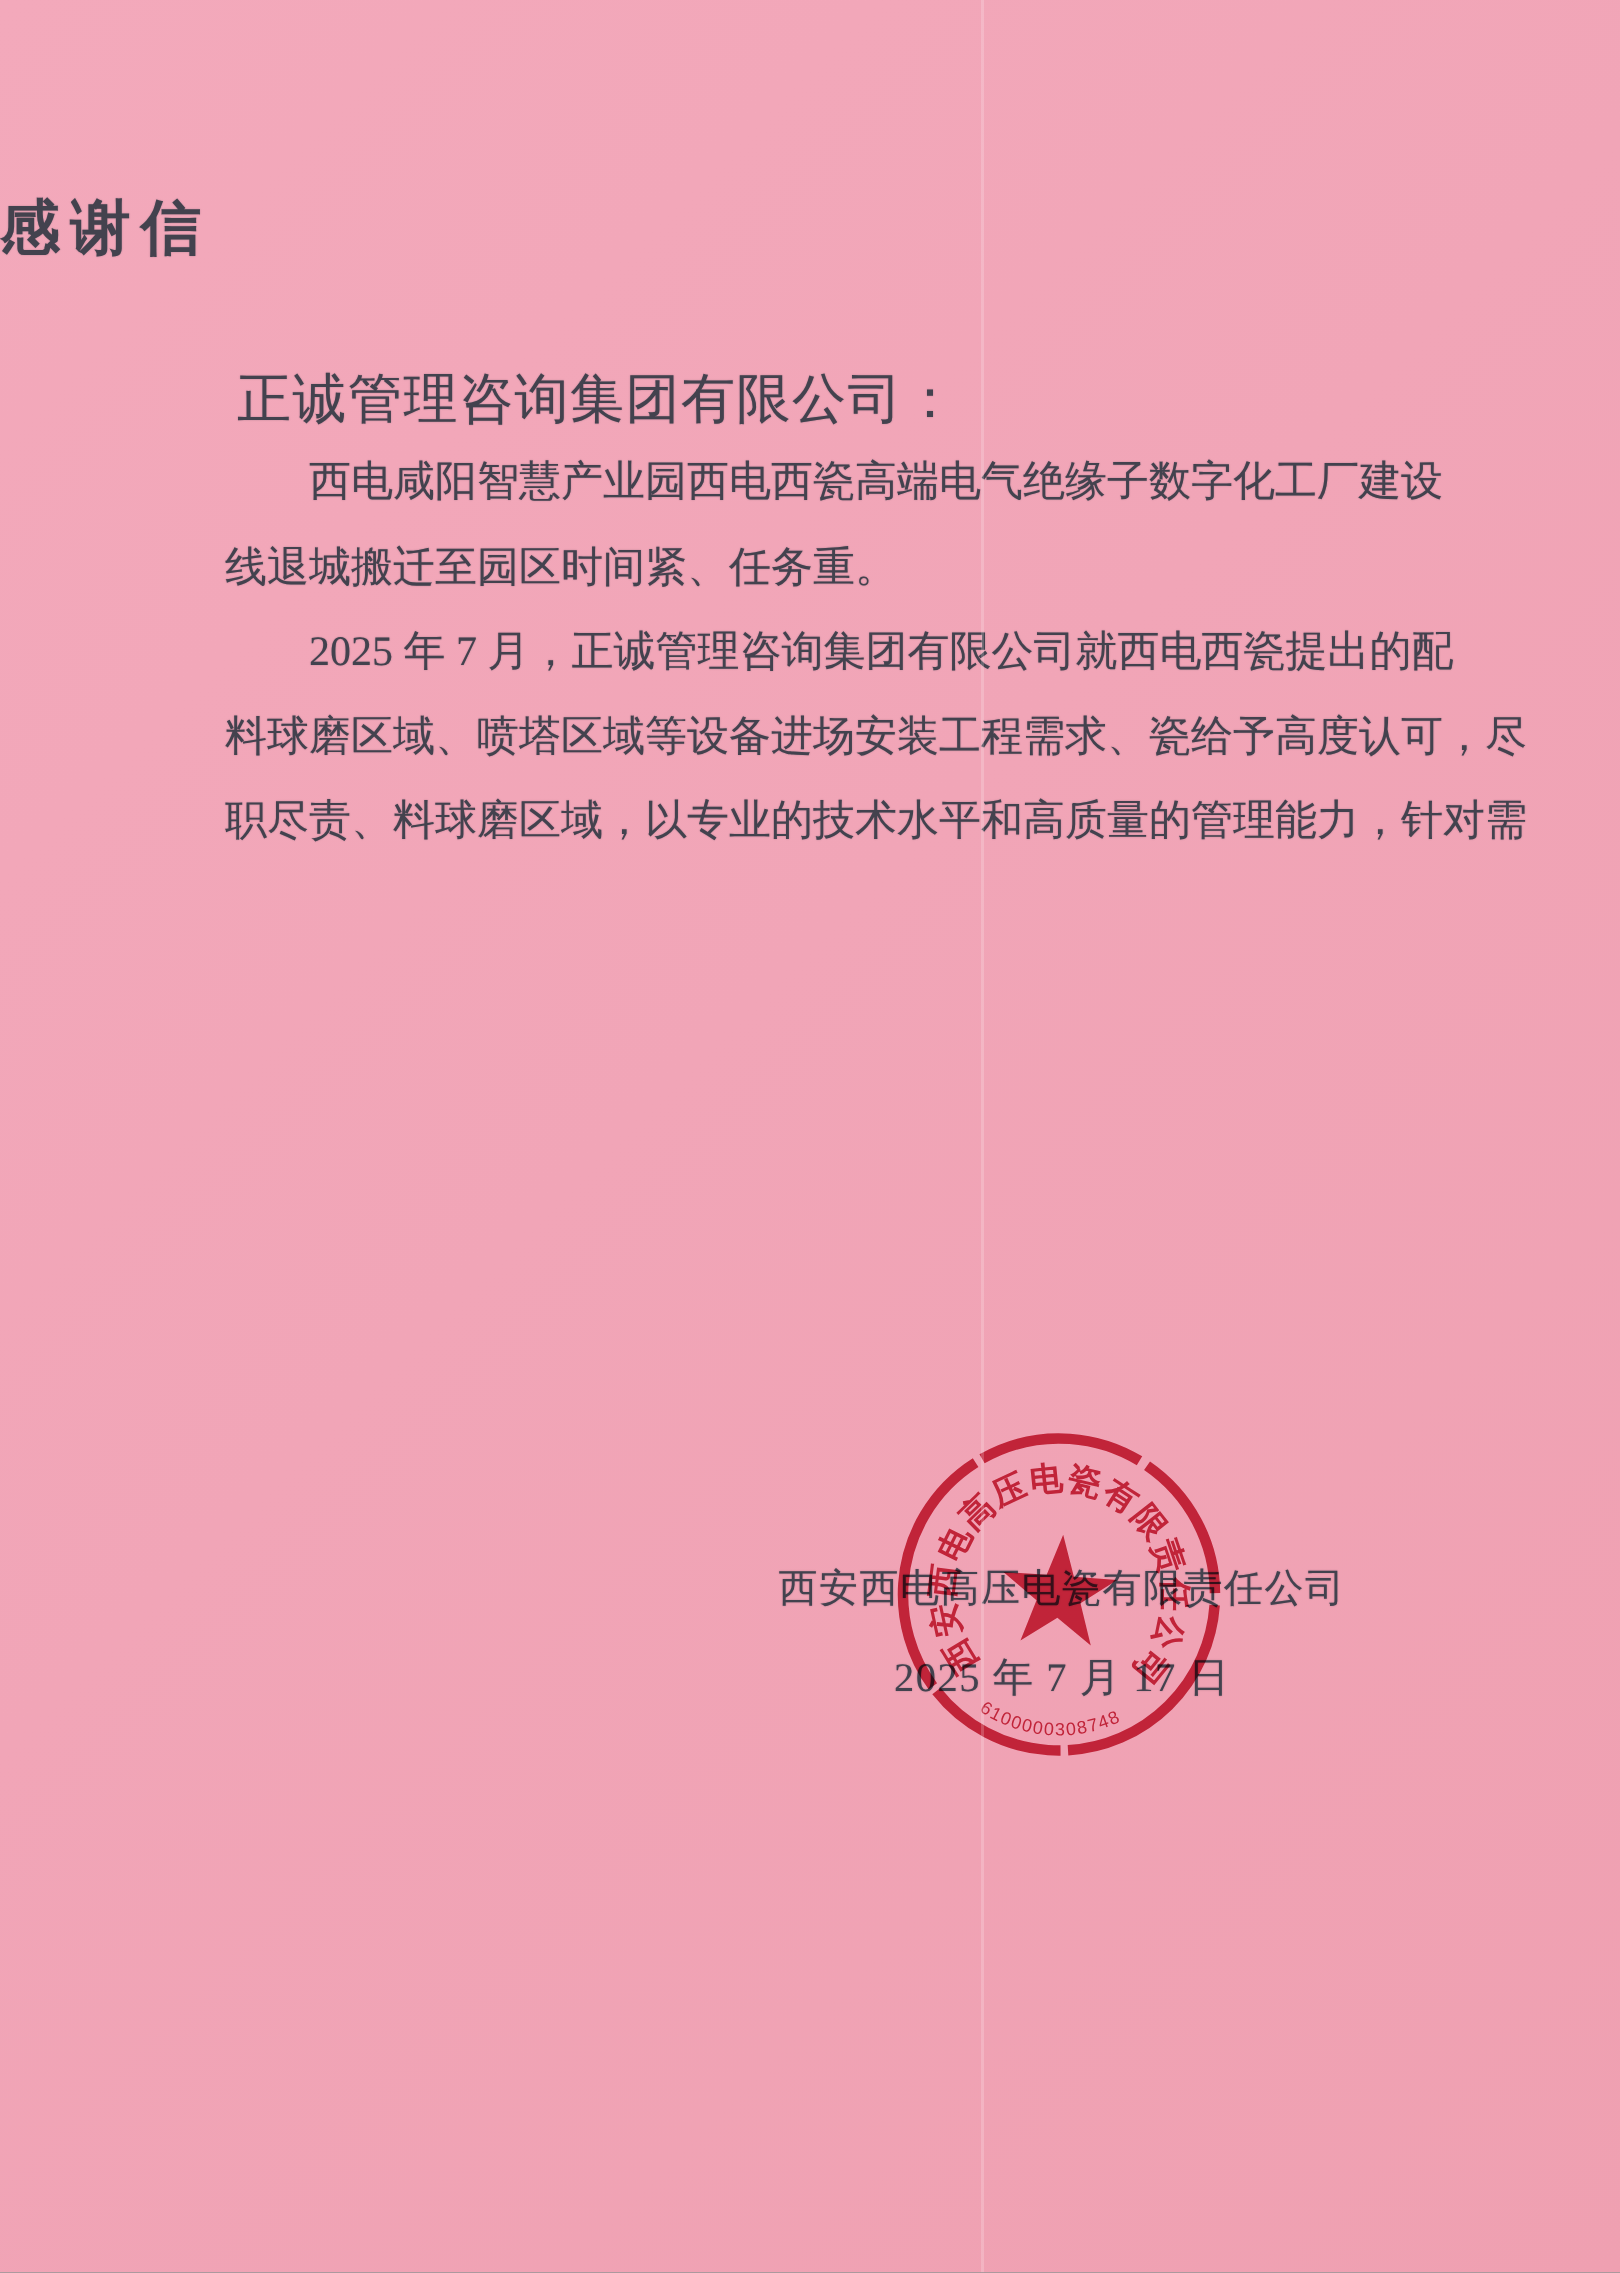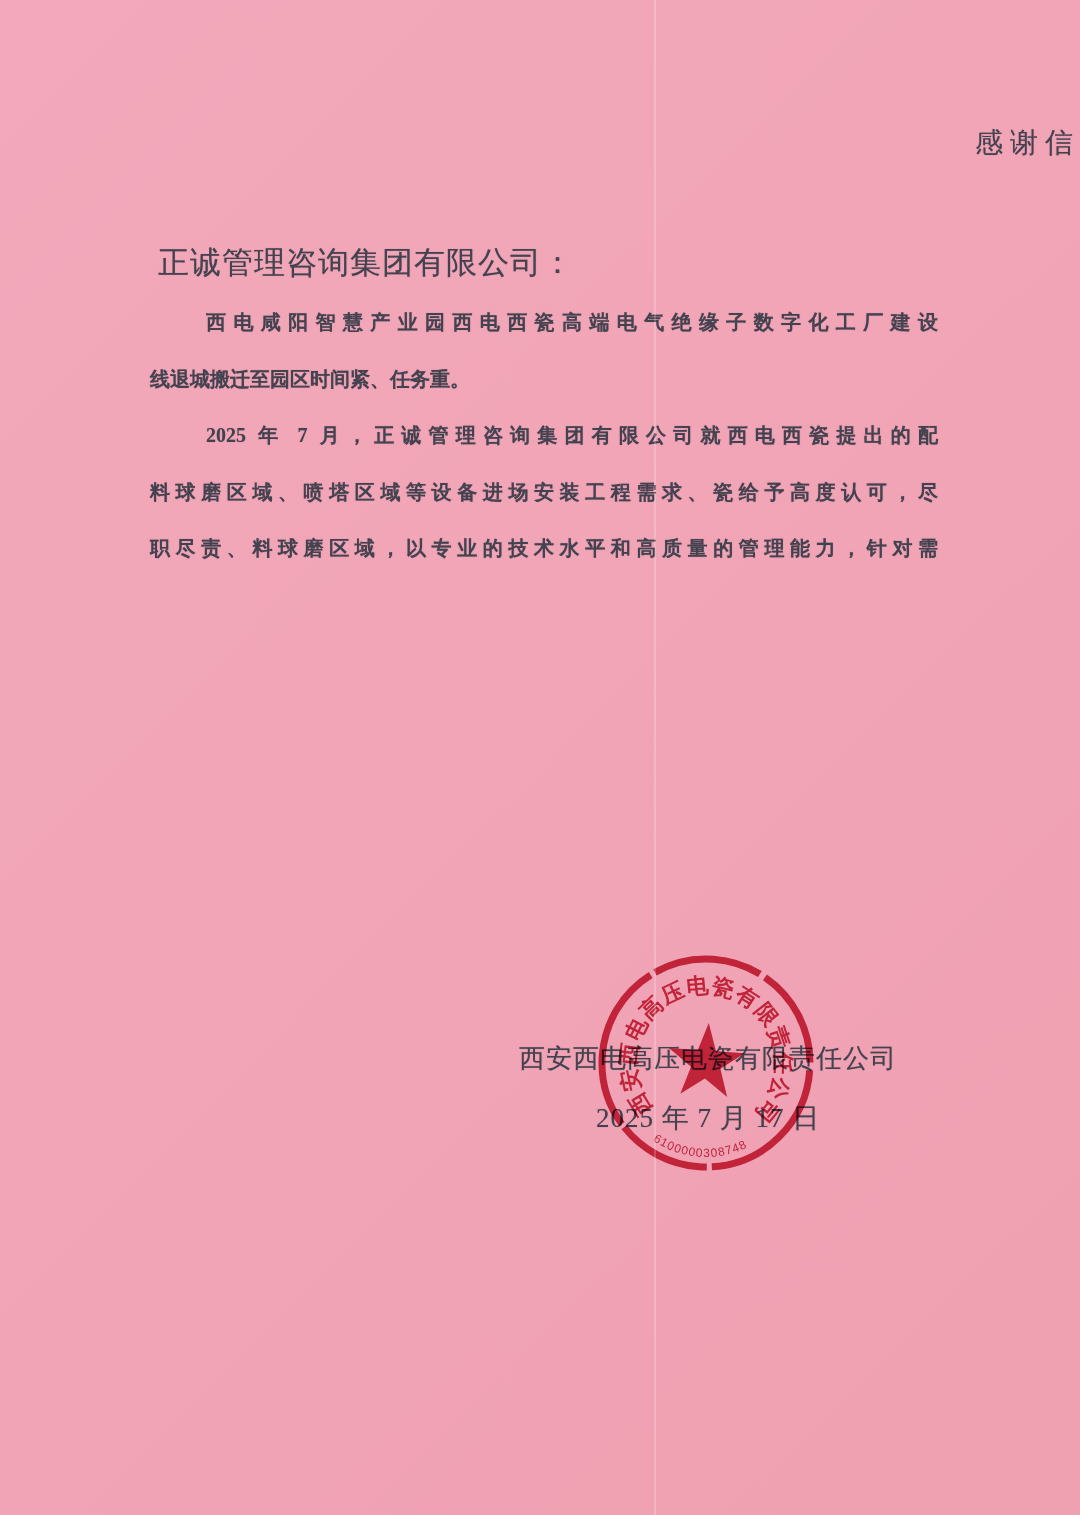--- a/index.html
+++ b/index.html
@@ -8,31 +8,30 @@
     width:1080px; height:1515px;
     margin:0 auto;
     background:linear-gradient(135deg,#f3a9bb 0%, #f1a5b7 45%, #efa0b1 100%);
     overflow:hidden;
     font-family:"Liberation Serif","DejaVu Serif",serif;
     color:#43424e;
   }
   .ink { text-shadow:0 0 1px rgba(64,62,78,0.45); }
   .title {
     position:absolute; top:124px; left:0; width:100%;
-    text-align:right; font-size:28px; letter-spacing:7px;
-    font-weight:normal; margin:0;
+    text-align:left; font-size:40px; letter-spacing:7px;
+    font-weight:bold; margin:0;
   }
   .salutation {
     position:absolute; left:158px; top:242px;
-    font-size:31px; letter-spacing:1px;
+    font-size:36px; letter-spacing:1px;
   }
   .body-block {
     position:absolute; left:150px; top:294px; width:788px;
-    font-size:20px;
-    font-weight:bold;
+    font-size:28px;
   }
   .line {
     height:56.5px; line-height:56.5px;
     text-align:justify; text-align-last:justify;
     white-space:nowrap;
   }
   .line.p-end { text-align-last:left; white-space:normal; }
   .line.indent { text-indent:56px; }
   .signature {
     position:absolute; left:519px; top:1041px;

